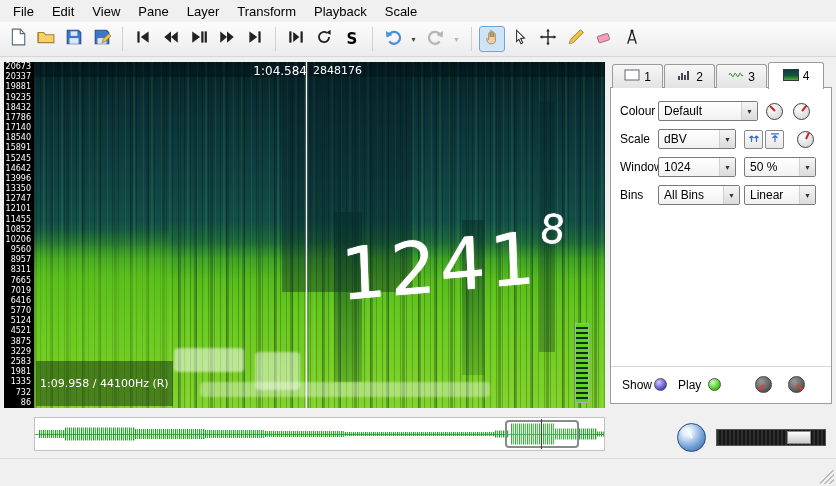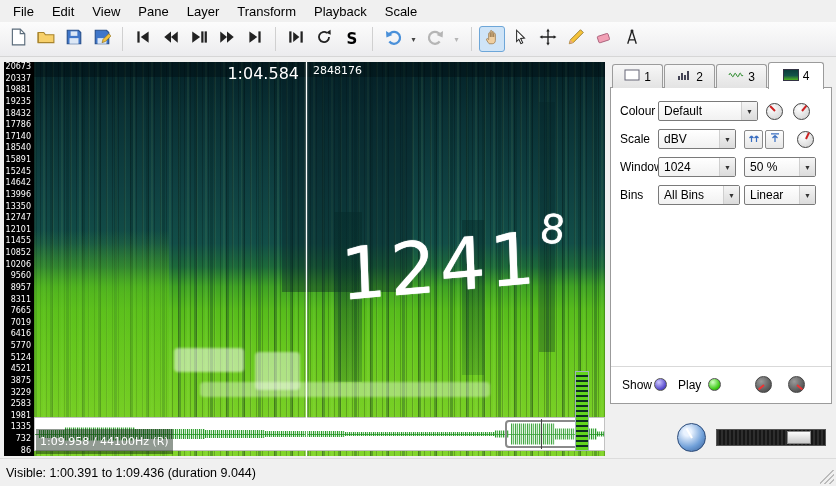--- a/index.html
+++ b/index.html
@@ -20,21 +20,21 @@
   .tbtn svg{width:18px;height:18px;fill:#222;}
   .tbtn.selected{background:#cfe4f7;border-color:#6da6d8;}
   .tbtn.disabled svg{fill:#b5b5b5;}
   .dd{width:13px;height:26px;display:flex;align-items:center;justify-content:center;
       font-size:8px;color:#444;margin-right:2px;}
   .dd.disabled{color:#b5b5b5;}
   .tsep{width:1px;height:24px;background:#d0d0d0;margin:0 6px;}
   .solo-glyph{font-weight:bold;font-size:15px;font-family:"DejaVu Sans",sans-serif;}
 
   
-  .main-pane{position:absolute;left:4px;top:62px;width:601px;height:394px;background:#000;}
+  .main-pane{position:absolute;left:4px;top:62px;width:601px;height:346px;background:#000;}
   .freq-axis{position:absolute;left:0;top:0;width:30px;height:100%;background:#000;z-index:4;
              display:flex;flex-direction:column;justify-content:space-between;align-items:flex-end;
              padding:1px 3px 1px 0;box-sizing:border-box;}
   .freq-label{color:#fff;font-size:8px;line-height:1;font-family:"DejaVu Sans",sans-serif;}
   .spectro{position:absolute;left:30px;top:0;right:0;bottom:0;overflow:hidden;
     background:
       repeating-linear-gradient(90deg, rgba(0,0,0,.22) 0 1px, rgba(0,0,0,0) 1px 6px),
       repeating-linear-gradient(90deg, rgba(0,30,30,.28) 0 3px, rgba(0,0,0,0) 3px 16px),
       repeating-linear-gradient(90deg, rgba(190,255,140,.07) 0 2px, rgba(0,0,0,0) 2px 9px),
       linear-gradient(180deg,#042228 0%,#0a3236 14%,#0f4142 32%,#124e48 46%,#1d6a3a 52%,
@@ -43,36 +43,36 @@
   .green-left{position:absolute;left:0;width:135px;top:168px;bottom:0;
       background:linear-gradient(180deg,rgba(95,195,28,0),rgba(95,195,28,.55) 28%,rgba(125,210,38,.4));}
   .dark-mid{position:absolute;left:248px;width:130px;top:15px;height:215px;background:rgba(4,30,36,.38);}
   .dark-band1{position:absolute;left:300px;width:28px;top:150px;height:170px;
       background:linear-gradient(180deg,rgba(5,42,42,.55),rgba(5,60,30,.22));}
   .dark-band2{position:absolute;left:428px;width:22px;top:158px;height:155px;
       background:linear-gradient(180deg,rgba(5,42,42,.5),rgba(5,60,30,.2));}
   .dark-band3{position:absolute;left:505px;width:16px;top:40px;height:250px;background:rgba(4,32,36,.3);}
   .playhead{position:absolute;left:272px;top:0;bottom:0;width:1px;background:#fff;
             box-shadow:0 0 2px rgba(255,255,255,.9);z-index:3;}
-  .cursor-time{position:absolute;top:2px;left:0;width:265px;text-align:right;color:#fff;
-               font-size:16px;font-family:"DejaVu Sans",sans-serif;z-index:3;}
+  .cursor-time{position:absolute;top:2px;left:8px;width:265px;text-align:right;color:#fff;
+               font-size:12px;font-family:"DejaVu Sans",sans-serif;z-index:3;}
   .cursor-frame{position:absolute;top:2px;left:279px;color:#fff;font-size:11px;
                 font-family:"DejaVu Sans",sans-serif;z-index:3;}
   .annotation{position:absolute;left:306px;top:156px;color:#fff;font-size:72px;line-height:1;
               letter-spacing:4px;transform:rotate(-5deg) skewX(-3deg);z-index:3;
               font-family:"DejaVu Sans",sans-serif;text-shadow:0 0 1px #fff;}
   .annotation .sup{font-size:40px;vertical-align:38px;margin-left:2px;display:inline-block;
                    transform:rotate(8deg);}
   .smudge{position:absolute;background:rgba(255,255,255,.5);border-radius:4px;z-index:2;
           filter:blur(1px);}
   .s1{left:140px;top:286px;width:70px;height:24px;}
   .s2{left:166px;top:320px;width:290px;height:15px;background:rgba(255,255,255,.35);}
   .s3{left:221px;top:290px;width:45px;height:38px;background:rgba(255,255,255,.45);}
   .info-overlay{position:absolute;left:2px;bottom:2px;color:#fff;font-size:11px;z-index:3;
-                font-family:"DejaVu Sans",sans-serif;background:rgba(10,30,14,.45);padding:6px 4px;}
+                font-family:"DejaVu Sans",sans-serif;background:rgba(10,30,14,.45);padding:16px 4px;}
   .meter-col{position:absolute;right:16px;bottom:5px;width:14px;height:80px;z-index:3;
              border:1px solid #9fb3bb;box-sizing:border-box;
              background:repeating-linear-gradient(180deg,#62d41e 0 3px,#0d2f22 3px 5px);}
 
   
   .prop-panel{position:absolute;left:610px;top:62px;width:222px;height:342px;font-size:12px;}
   .tabs{position:absolute;top:0;left:2px;right:0;height:26px;display:flex;z-index:2;}
   .tab{width:51px;height:24px;margin-right:1px;margin-top:2px;border:1px solid #9b9b9b;border-bottom:none;
        border-radius:3px 3px 0 0;background:linear-gradient(#f7f7f7,#e3e3e3);
        display:flex;align-items:center;justify-content:center;gap:4px;box-sizing:border-box;}
@@ -453,17 +453,16 @@
     <div class="sel-box"></div>
     <div class="ov-playhead"></div>
   </div>
 
   <div class="volume-knob"></div>
   <div class="fader">
     <div class="fader-handle"></div>
   </div>
 
   <div class="statusbar">
-    <span>Visible: 1:00.391 to 1:09.436 (duration 9.044)</span>
     <div class="grip"></div>
   </div>
 
 </div>
 
 </body></html>

